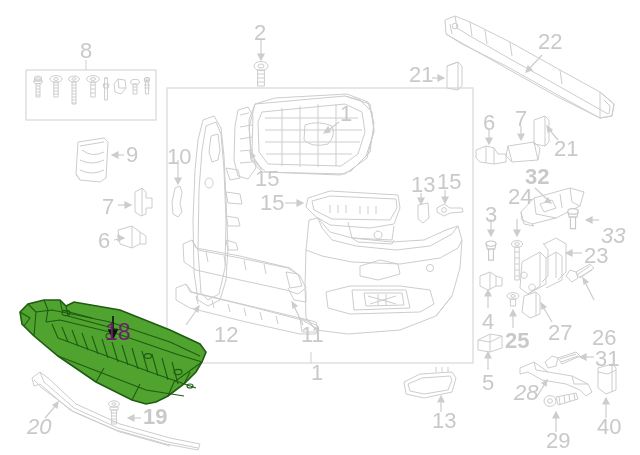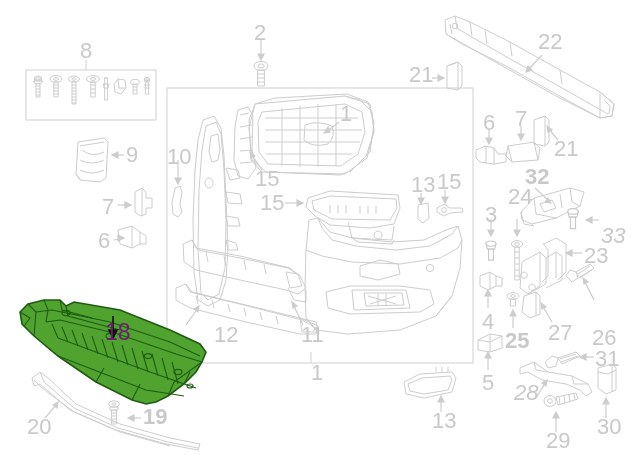--- a/index.html
+++ b/index.html
@@ -508,30 +508,30 @@
     <span class="callout" style="left:301px;top:324px;">11</span>
     <span class="callout" style="left:174px;top:324px;margin-left:40px;">12</span>
     <span class="callout" style="left:411px;top:174px;">13</span>
     <span class="callout" style="left:437px;top:171px;">15</span>
     <span class="callout" style="left:255px;top:168px;">15</span>
     <span class="callout" style="left:260px;top:192px;">15</span>
     <span class="callout" style="left:340px;top:103px;">1</span>
     <span class="callout" style="left:432px;top:410px;">13</span>
     <span class="callout hl" style="left:105px;top:294px;">18</span>
     <span class="callout" style="left:143px;top:406px;font-weight:bold;">19</span>
-    <span class="callout" style="left:27px;top:416px;">20</span>
+    <span class="callout" style="left:27px;top:416px;font-style:italic;">20</span>
     <span class="callout" style="left:409px;top:64px;">21</span>
     <span class="callout" style="left:554px;top:138px;">21</span>
     <span class="callout" style="left:538px;top:31px;">22</span>
     <span class="callout" style="left:584px;top:245px;">23</span>
     <span class="callout" style="left:508px;top:186px;">24</span>
     <span class="callout" style="left:505px;top:330px;font-weight:bold;">25</span>
     <span class="callout" style="left:592px;top:319px;margin-top:8px;">26</span>
     <span class="callout" style="left:548px;top:322px;">27</span>
     <span class="callout" style="left:514px;top:382px;font-style:italic;">28</span>
     <span class="callout" style="left:546px;top:430px;">29</span>
-    <span class="callout" style="left:597px;top:416px;">30</span>
+    <span class="callout" style="left:597px;top:416px;">40</span>
     <span class="callout" style="left:595px;top:348px;">31</span>
     <span class="callout" style="left:525px;top:166px;font-weight:bold;">32</span>
     <span class="callout" style="left:601px;top:225px;font-style:italic;">33</span>
   </div>
 
 </div>
 
 </body></html>

